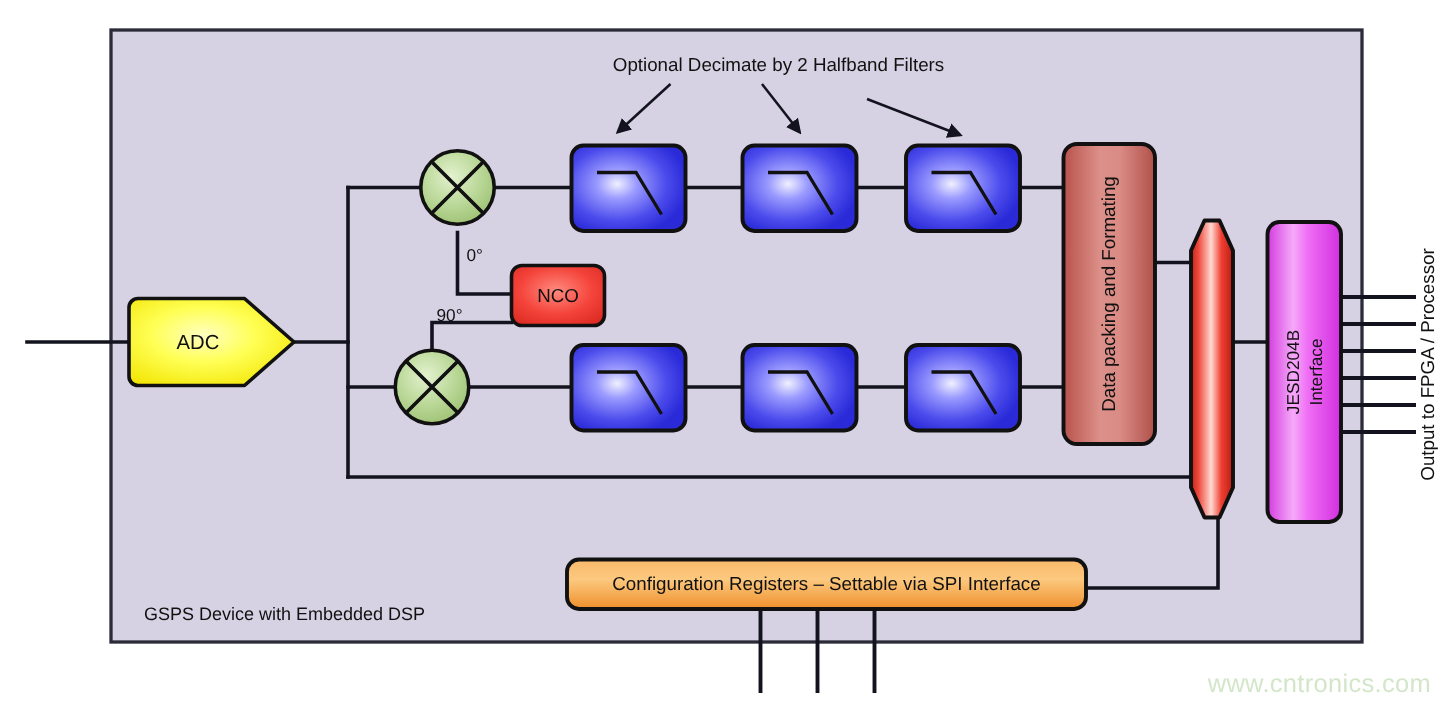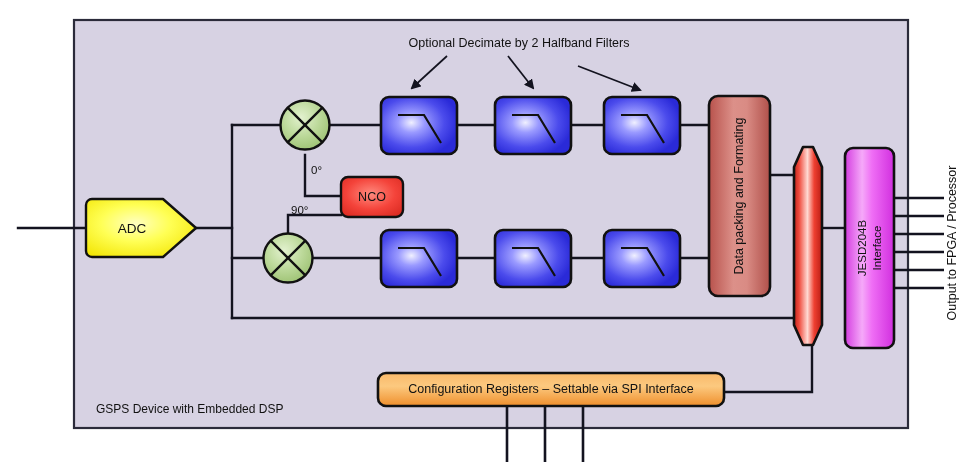--- a/index.html
+++ b/index.html
@@ -231,14 +231,15 @@
       <path d="M 447 56 L 412 88" marker-end="url(#arrowHead)"></path>
       <path d="M 508 56 L 533 88" marker-end="url(#arrowHead)"></path>
       <path d="M 578 66 L 640 90" marker-end="url(#arrowHead)"></path>
     </g>
 
     <text class="blk-label" x="96" y="410" font-size="12" text-anchor="start">GSPS Device with Embedded DSP</text>
 
     <text class="blk-label" x="953" y="243" font-size="12.5" text-anchor="middle" transform="rotate(-90 953 243)">Output to FPGA / Processor</text>
   </svg>
 
+  <div class="watermark">www.cntronics.com</div>
 
 </div>
 
 </body></html>

